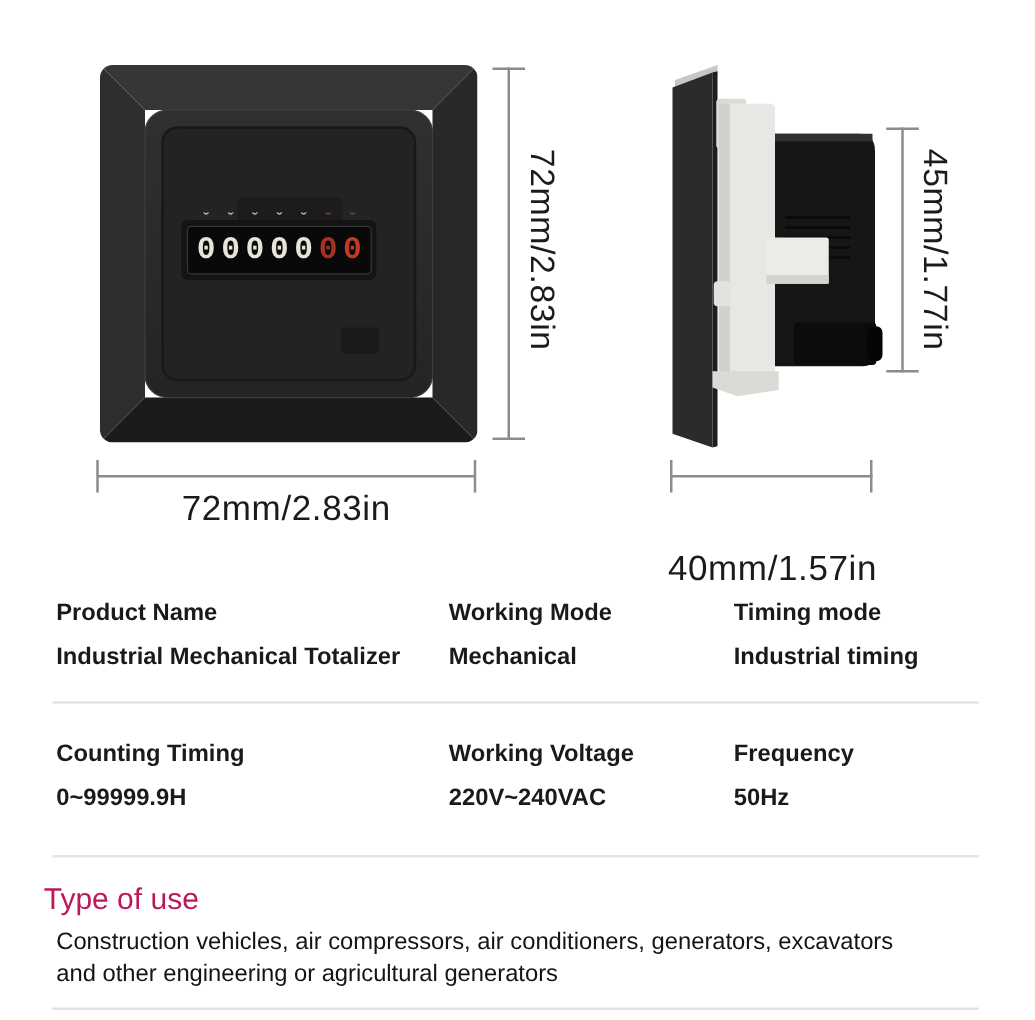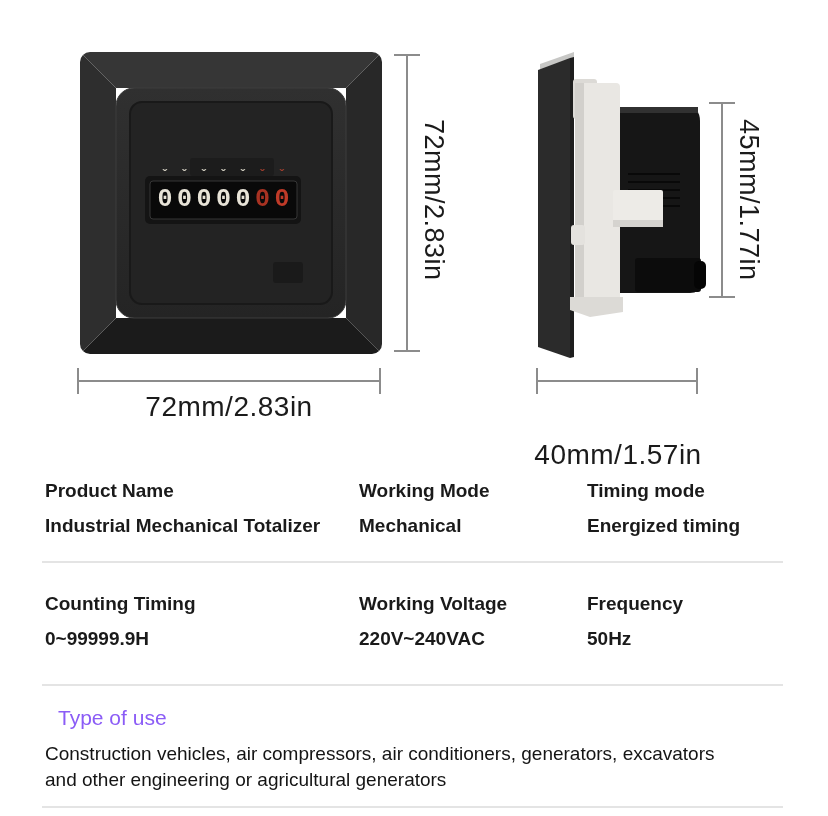--- a/index.html
+++ b/index.html
@@ -37,21 +37,21 @@
     display:flex;align-items:center;justify-content:center;
   }
   .dim-label.vertical{writing-mode:vertical-rl;font-size:27px;}
   
   .cell{position:absolute;font-size:19px;white-space:nowrap;}
   .cell.strong{font-weight:600;color:#1a1a1a;}
   .c1{left:45px;} .c2{left:359px;} .c3{left:587px;}
   .rA-label{top:480px;} .rA-value{top:515px;}
   .rB-label{top:593px;} .rB-value{top:628px;}
   .divider{position:absolute;left:42px;width:741px;height:2px;background:#e4e4e4;}
-  .usage-heading{position:absolute;left:58px;top:706px;font-size:21px;color:#8b5cf6;}
+  .usage-heading{position:absolute;left:35px;top:706px;font-size:24px;color:#be185d;}
   .usage-text{position:absolute;left:45px;top:741px;width:762px;font-size:19px;line-height:26px;color:#141414;}
   .usage-text span{display:block;}
 </style>
 </head>
 <body>
 
 <div class="canvas">
 
   <div class="photo front-photo">
     <svg viewBox="0 0 302 302">
@@ -143,21 +143,21 @@
   <div class="dim" style="left:536px;top:368px;width:2px;height:26px;"></div>
   <div class="dim" style="left:696px;top:368px;width:2px;height:26px;"></div>
   <div class="dim-label" style="left:517px;top:390px;width:202px;height:34px;margin-top:48px;">40mm/1.57in</div>
 
   <div class="cell strong c2 rA-label">Working Mode</div>
   <div class="cell strong c1 rA-label">Product Name</div>
   <div class="cell strong c3 rA-label">Timing mode</div>
 
   <div class="cell strong c1 rA-value">Industrial Mechanical Totalizer</div>
   <div class="cell strong c2 rA-value">Mechanical</div>
-  <div class="cell strong c3 rA-value">Energized timing</div>
+  <div class="cell strong c3 rA-value">Industrial timing</div>
 
   <div class="divider" style="top:561px;"></div>
 
   <div class="cell strong c1 rB-label">Counting Timing</div>
   <div class="cell strong c2 rB-label">Working Voltage</div>
   <div class="cell strong c3 rB-label">Frequency</div>
 
   <div class="cell strong c1 rB-value">0~99999.9H</div>
   <div class="cell strong c2 rB-value">220V~240VAC</div>
   <div class="cell strong c3 rB-value">50Hz</div>

